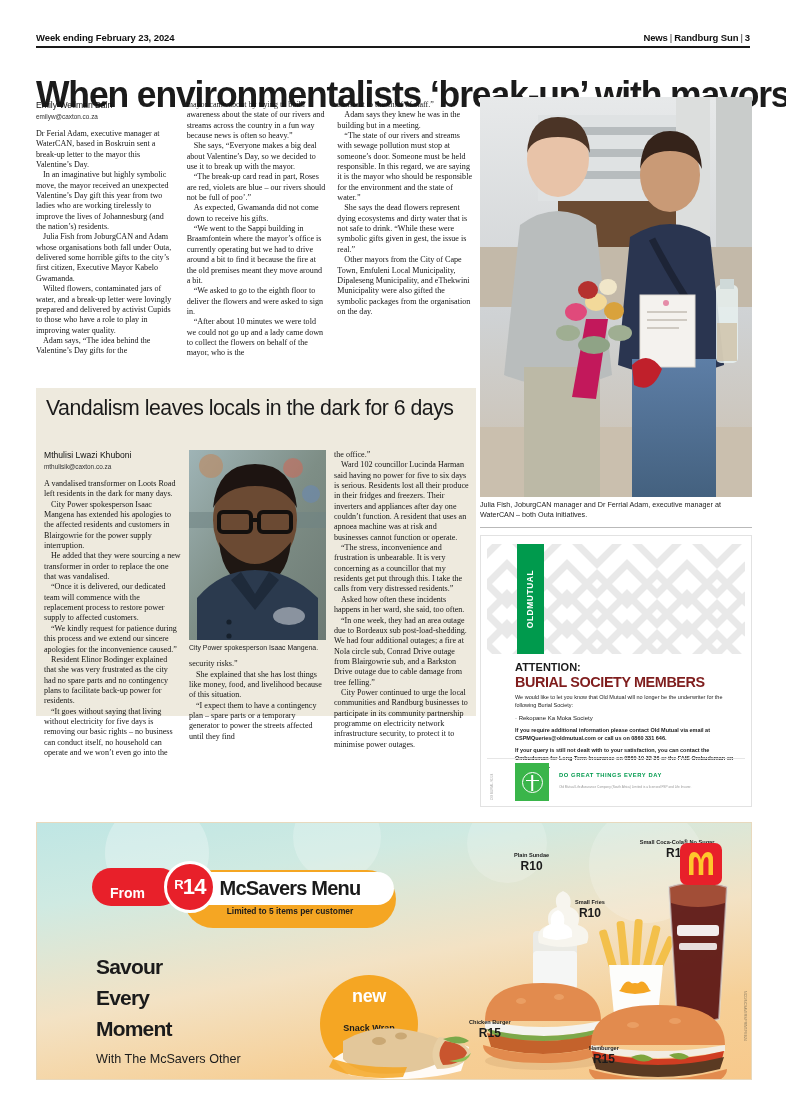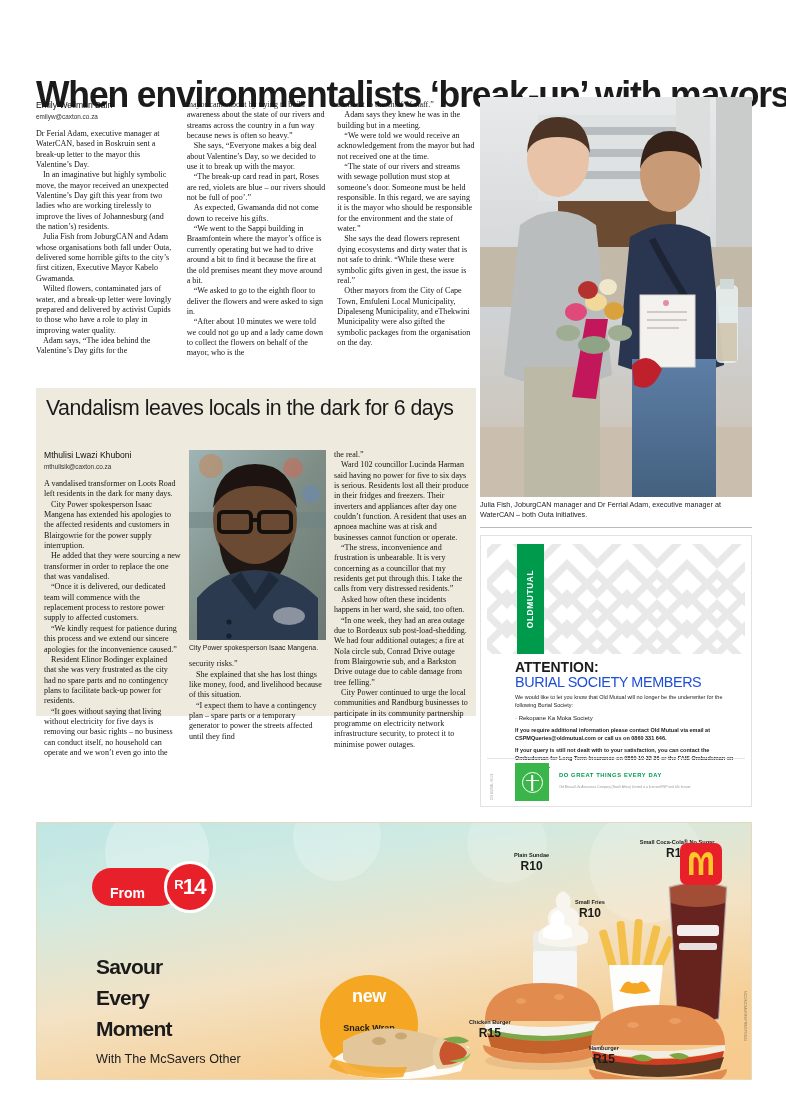--- a/index.html
+++ b/index.html
@@ -119,25 +119,25 @@
     display:flex; align-items:center; justify-content:center;
   }
   .om-tab span {
     font-family:"Liberation Sans", sans-serif;
     font-weight:bold; font-size:8.4px; letter-spacing:0.6px; color:#fff;
     transform:rotate(-90deg); white-space:nowrap;
   }
   .om-body { position:absolute; left:34px; top:125px; width:228px; }
   .om-attn {
     font-family:"Liberation Sans", sans-serif;
-    font-weight:bold; font-size:14px; color:#1b1b1b; line-height:13px;
+    font-weight:bold; font-size:11px; color:#1b1b1b; line-height:13px;
   }
   .om-title {
     font-family:"Liberation Sans", sans-serif;
-    font-weight:normal; font-size:14.4px; color:#1d4ed8; line-height:16px;
+    font-weight:bold; font-size:14.4px; color:#7f1d1d; line-height:16px;
     letter-spacing:-0.4px; margin-bottom:4px; white-space:nowrap;
   }
   .om-p {
     font-family:"Liberation Sans", sans-serif;
     font-size:5.5px; line-height:7.6px; color:#222; margin:0 0 5px 0;
   }
   .om-p.bold { font-weight:bold; }
   .om-bullet { font-family:"Liberation Sans", sans-serif; font-size:6px; line-height:8px; color:#222; margin:0 0 5px 0; }
   .om-foot { position:absolute; left:6px; bottom:6px; width:258px; height:42px; border-top:1px solid #e6e6e6; }
   .om-logo {
@@ -261,20 +261,26 @@
   }
 
   
   .food { position:absolute; }
 </style>
 </head>
 <body>
 
 <div class="page">
 
+  <div class="masthead">
+    <div class="masthead-left">Week ending February 23, 2024</div>
+    <div class="masthead-right">
+      <span>News</span><span class="sep">|</span><span>Randburg Sun</span><span class="sep">|</span><span>3</span>
+    </div>
+  </div>
 
   <h1 class="main-headline">When environmentalists ‘break-up’ with mayors</h1>
 
   <div class="a1">
     <div class="a1-cols">
       <div class="a1-col">
         <div class="byline-name">Emily Wellman Bain</div>
         <div class="byline-mail">emilyw@caxton.co.za</div>
         <p class="body">Dr Ferial Adam, executive manager at WaterCAN, based in Boskruin sent a break-up letter to the mayor this Valentine’s Day.</p>
         <p class="body ind">In an imaginative but highly symbolic move, the mayor received an unexpected Valentine’s Day gift this year from two ladies who are working tirelessly to improve the lives of Johannesburg (and the nation’s) residents.</p>
@@ -287,21 +293,20 @@
         <p class="body ind">She says, “Everyone makes a big deal about Valentine’s Day, so we decided to use it to break up with the mayor.</p>
         <p class="body ind">“The break-up card read in part, Roses are red, violets are blue – our rivers should not be full of poo’.”</p>
         <p class="body ind">As expected, Gwamanda did not come down to receive his gifts.</p>
         <p class="body ind">“We went to the Sappi building in Braamfontein where the mayor’s office is currently operating but we had to drive around a bit to find it because the fire at the old premises meant they move around a bit.</p>
         <p class="body ind">“We asked to go to the eighth floor to deliver the flowers and were asked to sign in.</p>
         <p class="body ind">“After about 10 minutes we were told we could not go up and a lady came down to collect the flowers on behalf of the mayor, who is the</p>
       </div>
       <div class="a1-col">
         <p class="body">assistant to the chief of staff.”</p>
         <p class="body ind">Adam says they knew he was in the building but in a meeting.</p>
-        <p class="body ind">“We were told we would receive an acknowledgement from the mayor but had not received one at the time.</p>
         <p class="body ind">“The state of our rivers and streams with sewage pollution must stop at someone’s door. Someone must be held responsible. In this regard, we are saying it is the mayor who should be responsible for the environment and the state of water.”</p>
         <p class="body ind">She says the dead flowers represent dying ecosystems and dirty water that is not safe to drink. “While these were symbolic gifts given in gest, the issue is real.”</p>
         <p class="body ind">Other mayors from the City of Cape Town, Emfuleni Local Municipality, Dipaleseng Municipality, and eThekwini Municipality were also gifted the symbolic packages from the organisation on the day.</p>
       </div>
     </div>
   </div>
 
   <div class="photo1">
     <svg width="272" height="400" viewBox="0 0 272 400">
       <defs>
@@ -414,21 +419,21 @@
             <ellipse cx="100" cy="166" rx="16" ry="9" fill="#d9dde2" opacity="0.55"></ellipse>
           </svg>
         </div>
         <div class="cap2">City Power spokesperson Isaac Mangena.</div>
         <p class="body">security risks.”</p>
         <p class="body ind">She explained that she has lost things like money, food, and livelihood because of this situation.</p>
         <p class="body ind">“I expect them to have a contingency plan – spare parts or a temporary generator to power the streets affected until they find</p>
       </div>
 
       <div class="a2-col">
-        <p class="body">the real.”</p>
+        <p class="body">the office.”</p>
         <p class="body ind">Ward 102 councillor Lucinda Harman said having no power for five to six days is serious. Residents lost all their produce in their fridges and freezers. Their inverters and appliances after day one couldn’t function. A resident that uses an apnoea machine was at risk and businesses cannot function or operate.</p>
         <p class="body ind">“The stress, inconvenience and frustration is unbearable. It is very concerning as a councillor that my residents get put through this. I take the calls from very distressed residents.”</p>
         <p class="body ind">Asked how often these incidents happens in her ward, she said, too often.</p>
         <p class="body ind">“In one week, they had an area outage due to Bordeaux sub post-load-shedding. We had four additional outages; a fire at Nola circle sub, Conrad Drive outage from Blairgowrie sub, and a Barkston Drive outage due to cable damage from tree felling.”</p>
         <p class="body ind">City Power continued to urge the local communities and Randburg businesses to participate in its community partnership programme on electricity network infrastructure security, to protect it to minimise power outages.</p>
       </div>
     </div>
   </div>
 
   <div class="om">
@@ -471,20 +476,26 @@
 
   <div class="mcd">
 
     <svg width="716" height="258" viewBox="0 0 716 258" style="position:absolute;left:0;top:0">
       <circle cx="120" cy="30" r="52" fill="#ffffff" opacity="0.28"></circle>
       <circle cx="300" cy="14" r="44" fill="#ffffff" opacity="0.22"></circle>
       <circle cx="610" cy="42" r="58" fill="#ffffff" opacity="0.20"></circle>
       <circle cx="470" cy="20" r="40" fill="#ffffff" opacity="0.18"></circle>
     </svg>
 
+    <div class="mcd-pillwrap">
+      <div class="mcd-pill-white">
+        <span class="mcd-menu-txt">McSavers Menu</span>
+      </div>
+      <div class="mcd-limited">Limited to 5 items per customer</div>
+    </div>
 
     <div class="mcd-badge">
       <div class="mcd-from">From</div>
       <div class="mcd-r10">
         <span class="rsm">R</span>
           <span>14</span>
       </div>
     </div>
 
     <div class="mcd-savour">

